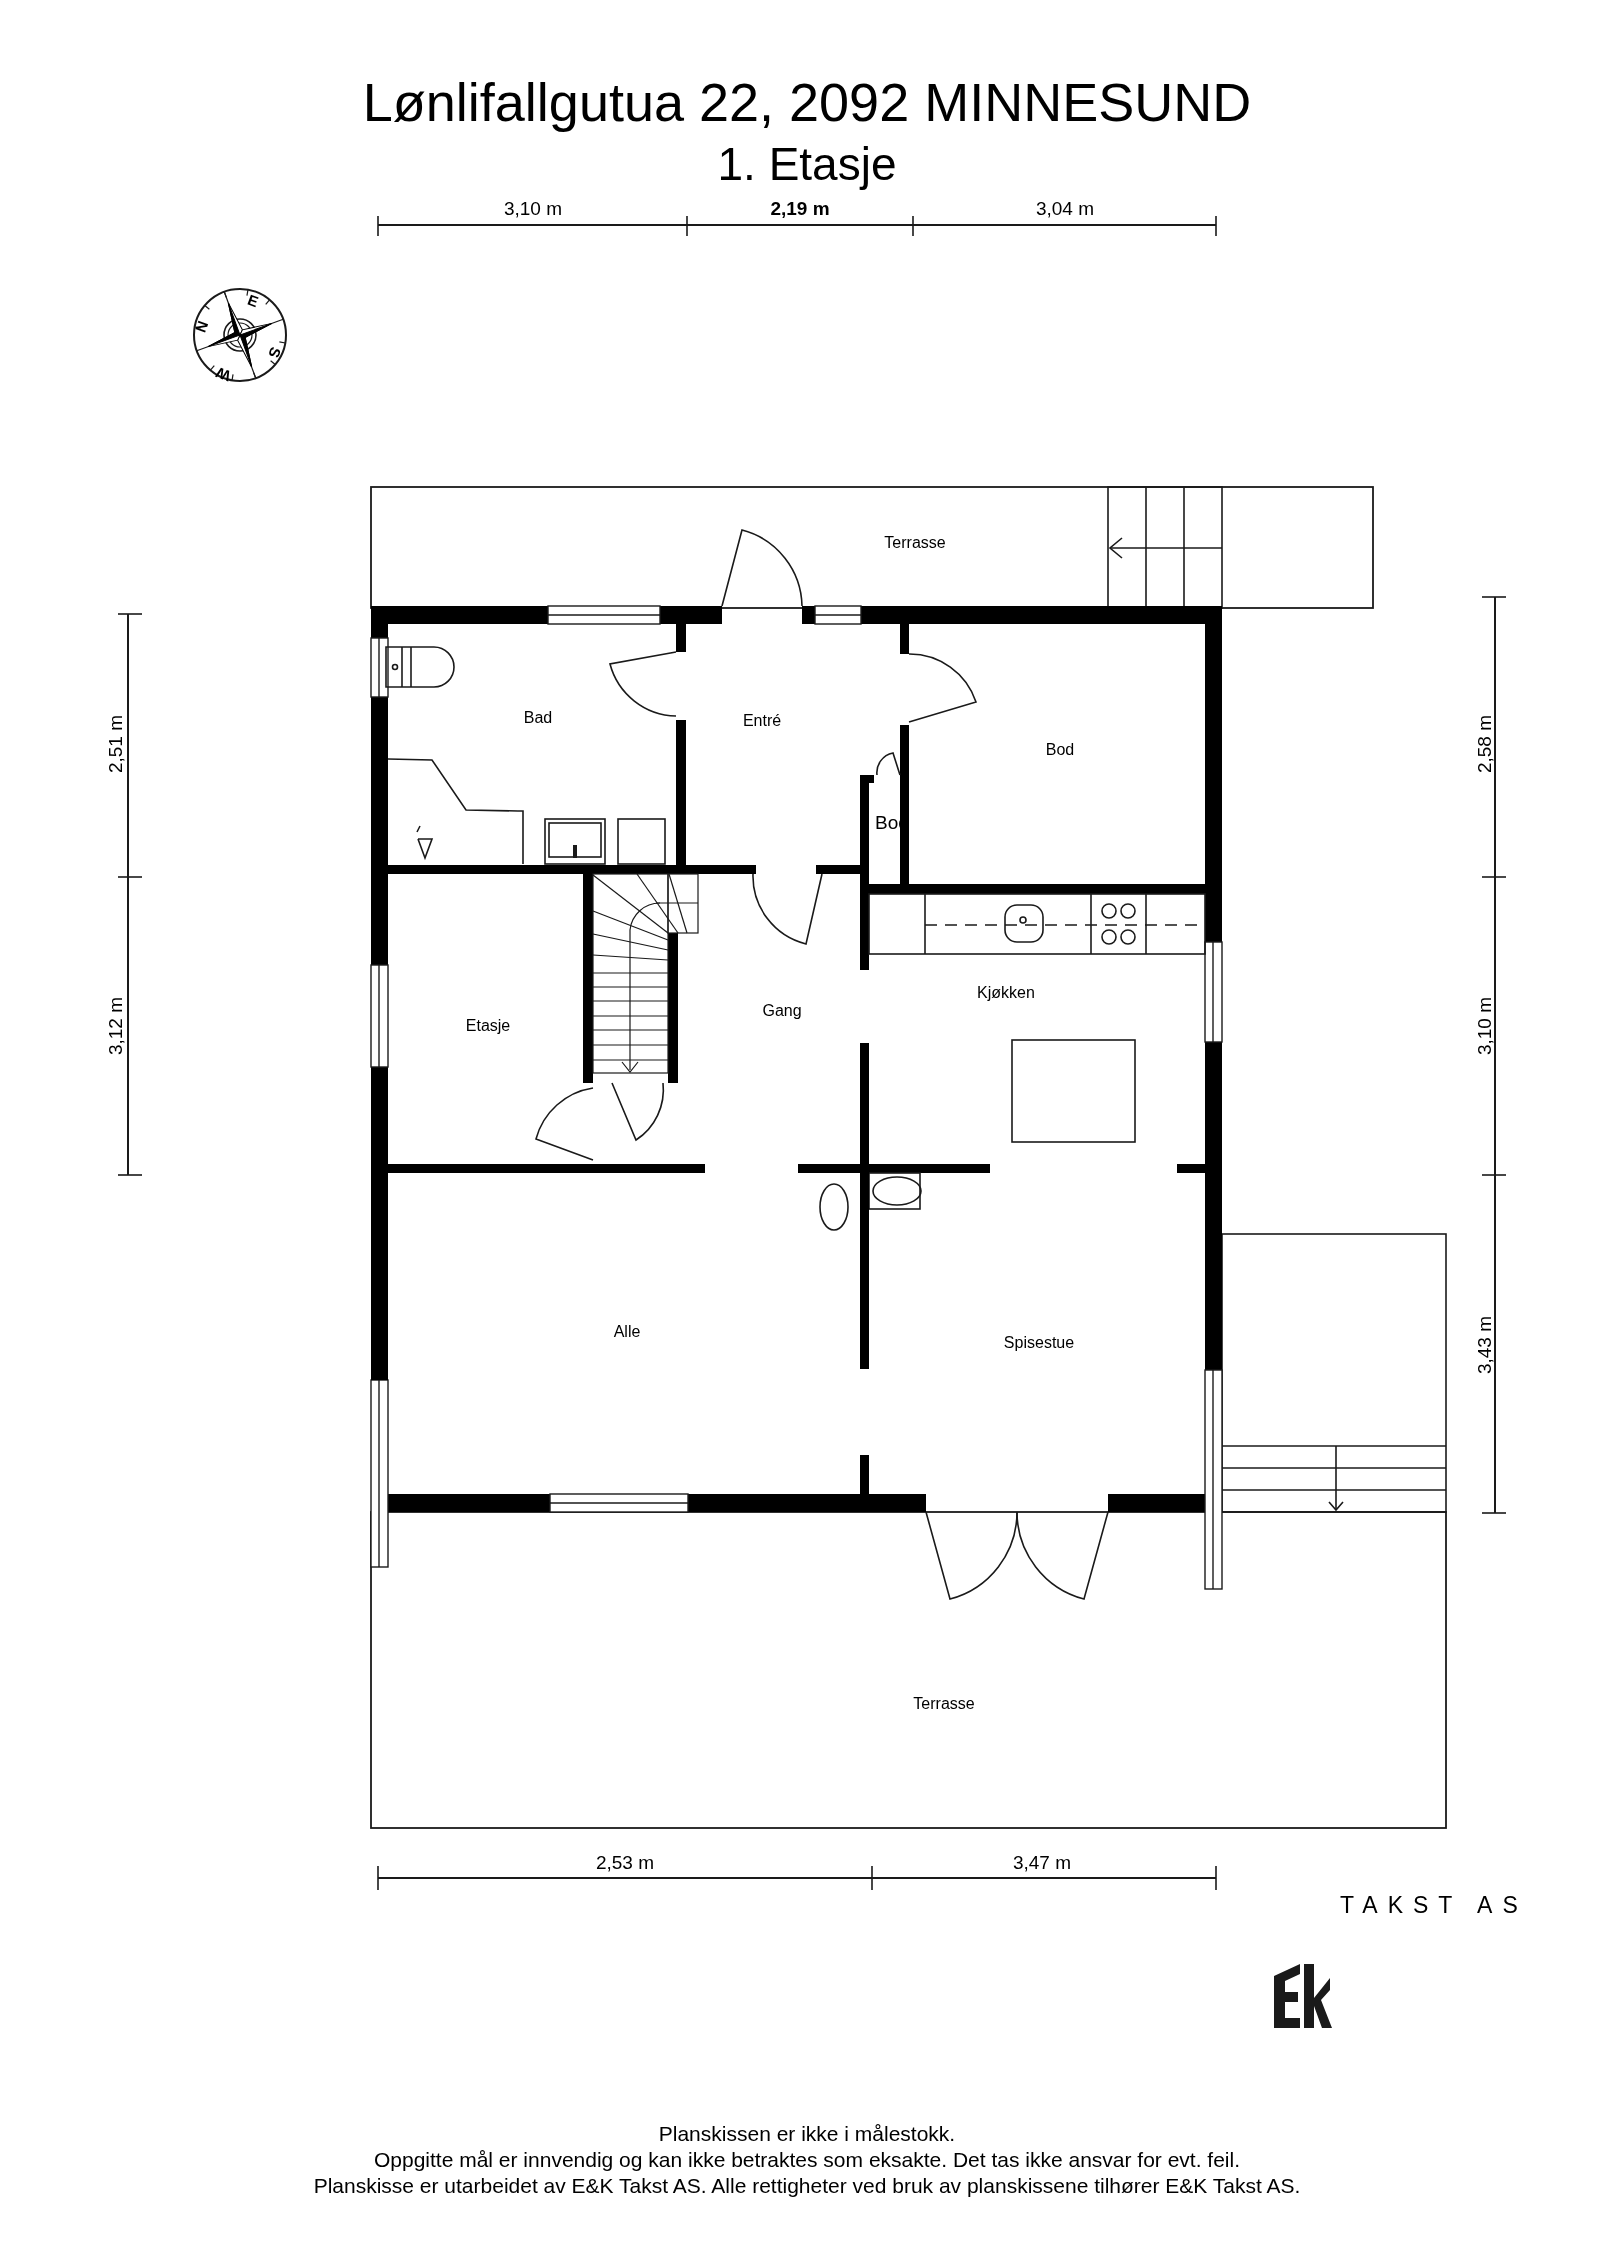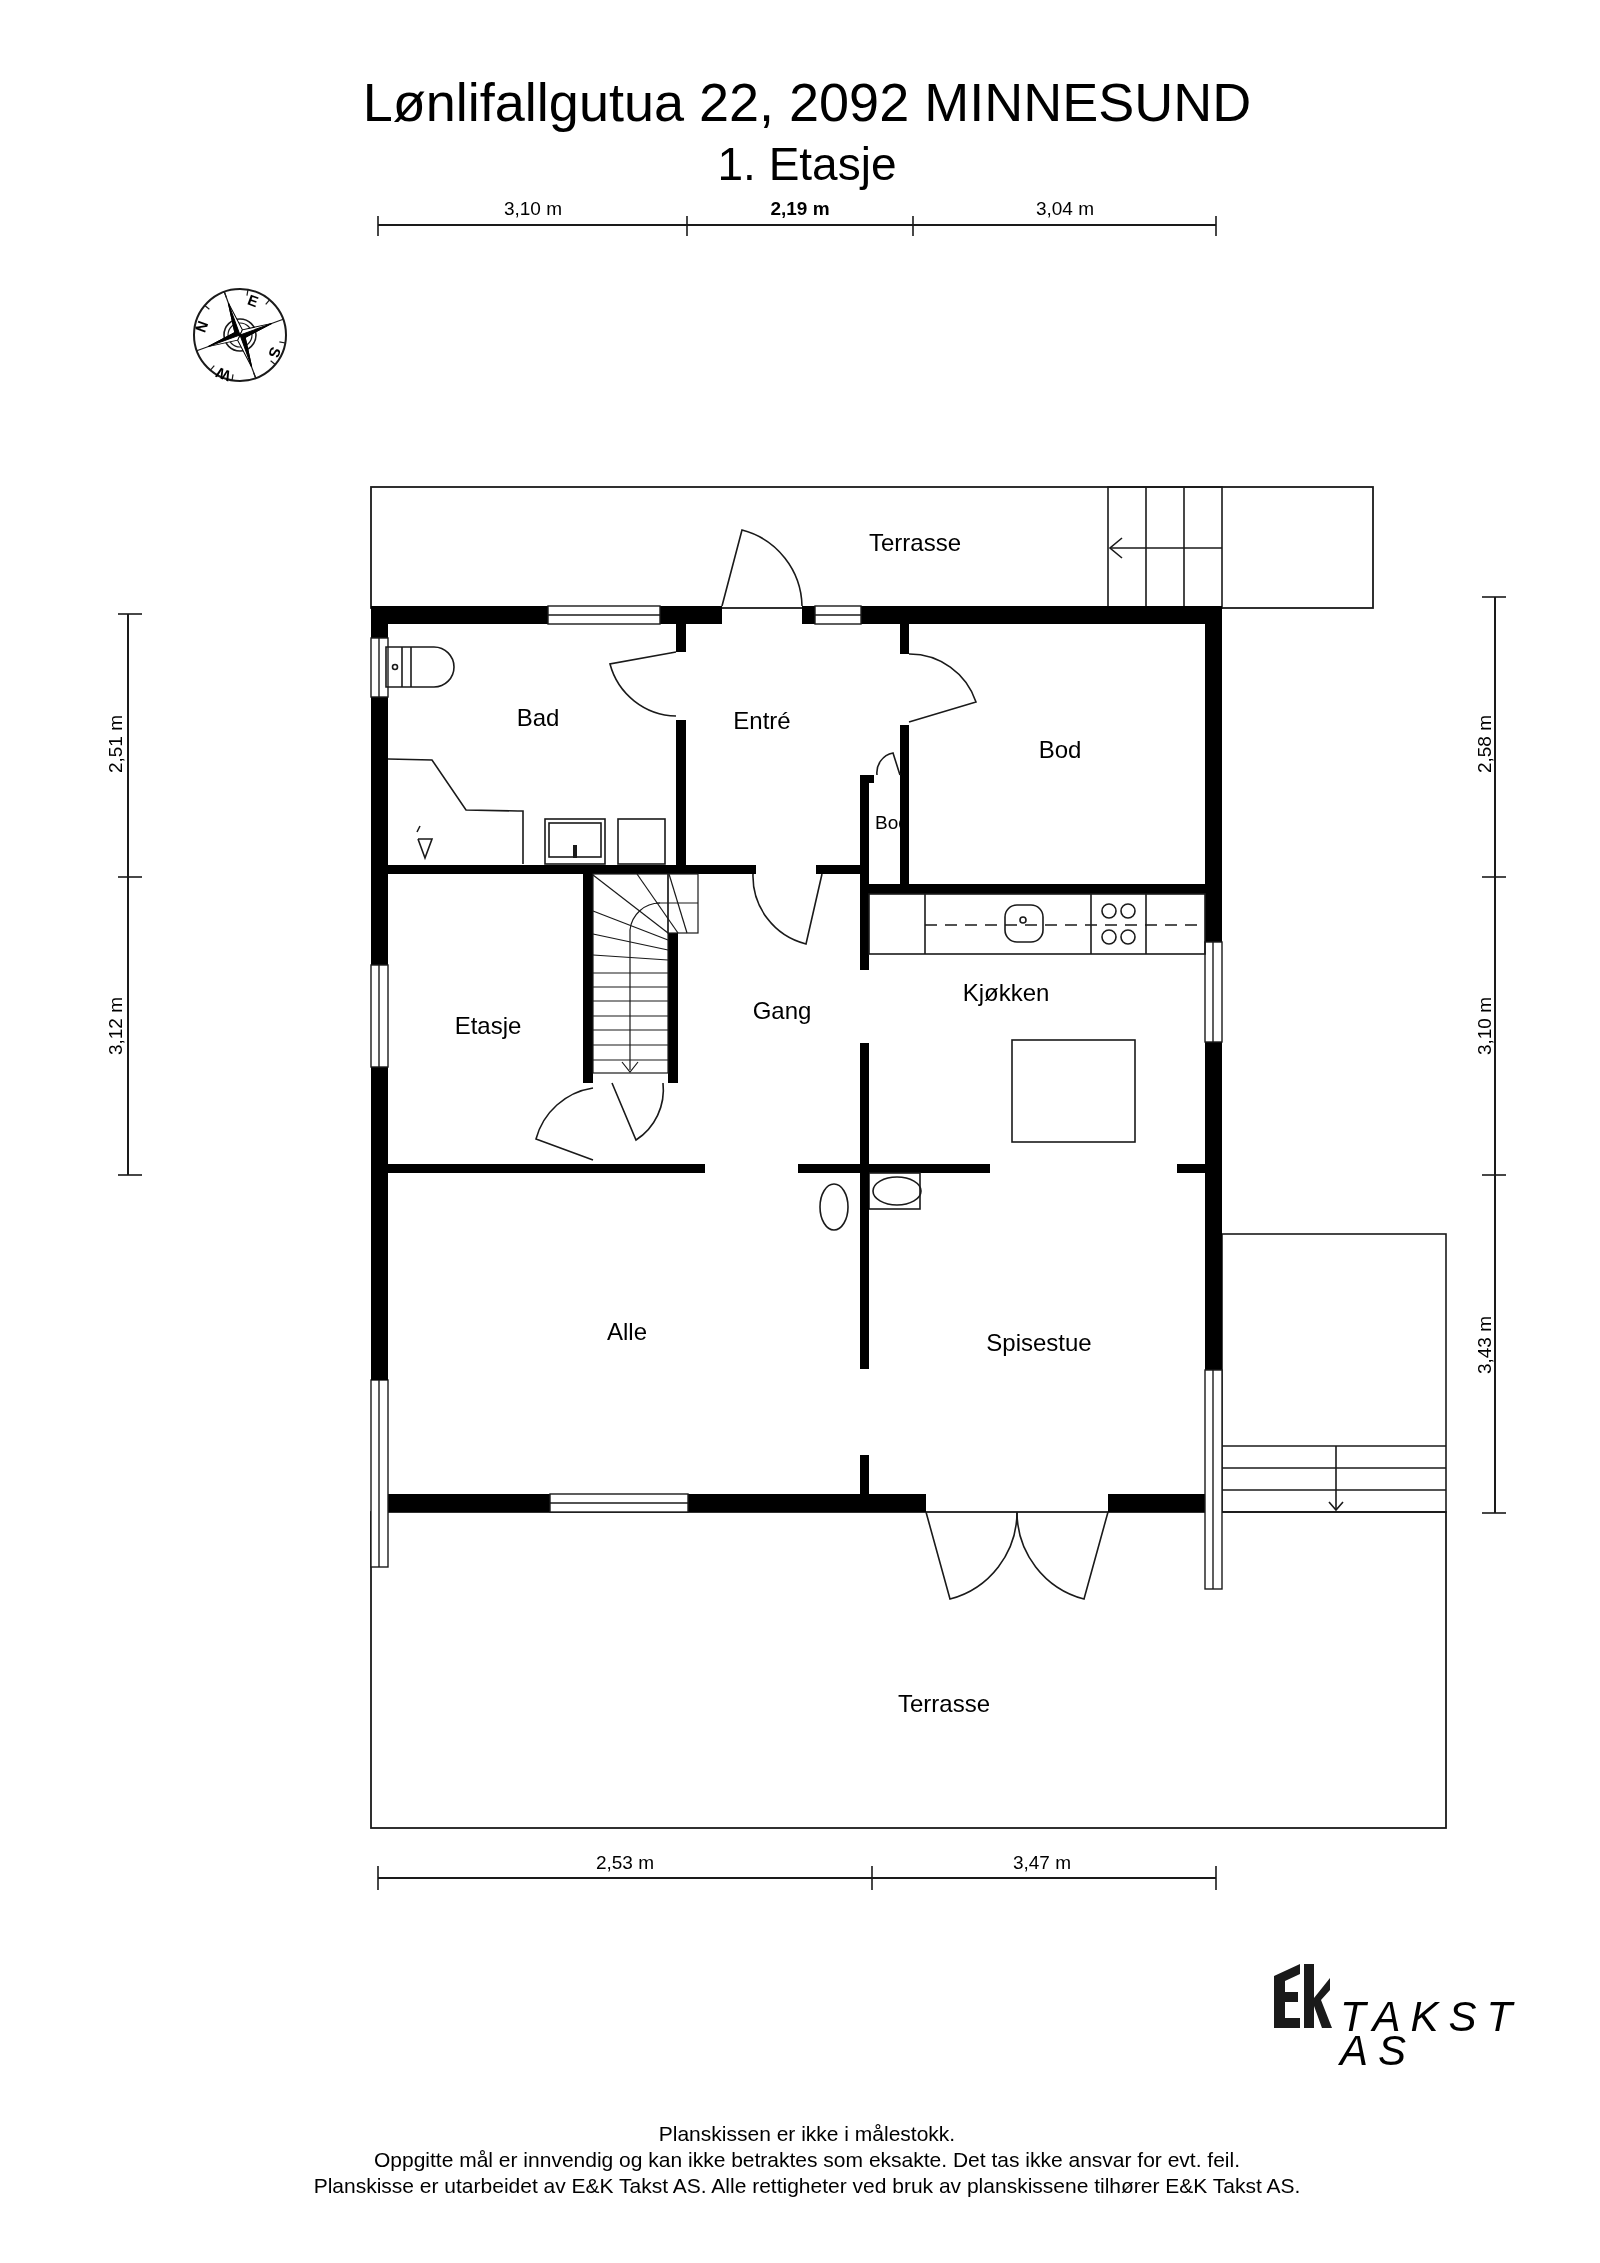--- a/index.html
+++ b/index.html
@@ -3,24 +3,24 @@
 <meta charset="utf-8">
 <style>
   html, body { margin: 0; padding: 0; background: #ffffff; }
   body { width: 1600px; height: 2263px; position: relative; overflow: hidden;
          font-family: "Liberation Sans", "DejaVu Sans", sans-serif; color: #000; }
   .abs { position: absolute; }
   .title { left: 0; width: 1614px; top: 72px; text-align: center; font-size: 54px; line-height: 60px; }
   .subtitle { left: 0; width: 1614px; top: 138px; text-align: center; font-size: 46px; line-height: 52px; }
   .dimlabel { font-size: 19px; line-height: 22px; text-align: center; white-space: nowrap; }
   .vdim { transform: rotate(-90deg); transform-origin: center center; }
-  .room { font-size: 24px; line-height: 24px; text-align: center; white-space: nowrap; transform: translate(-50%, -50%); }
+  .room { font-size: 16px; line-height: 24px; text-align: center; white-space: nowrap; transform: translate(-50%, -50%); }
   svg.plan { position: absolute; left: 0; top: 0; }
   .logo-mark { left: 1272px; top: 1962px; }
-  .logo-text { left: 1340px; top: 2000px; font-size: 42px; letter-spacing: 10px; font-weight: normal; line-height: 34px; font-style: italic; }
+  .logo-text { left: 1340px; top: 1888px; font-size: 23px; letter-spacing: 10px; font-weight: normal; line-height: 34px; }
   .footer { left: 0; width: 1614px; text-align: center; font-size: 21px; line-height: 26px; }
 </style>
 </head>
 <body>
 
 <div class="abs title">Lønlifallgutua 22, 2092 MINNESUND</div>
 <div class="abs subtitle">1. Etasje</div>
 
 <svg class="plan" width="1600" height="2263" viewBox="0 0 1600 2263" xmlns="http://www.w3.org/2000/svg">
   <g fill="none" stroke="#1a1a1a" stroke-width="1.6">

